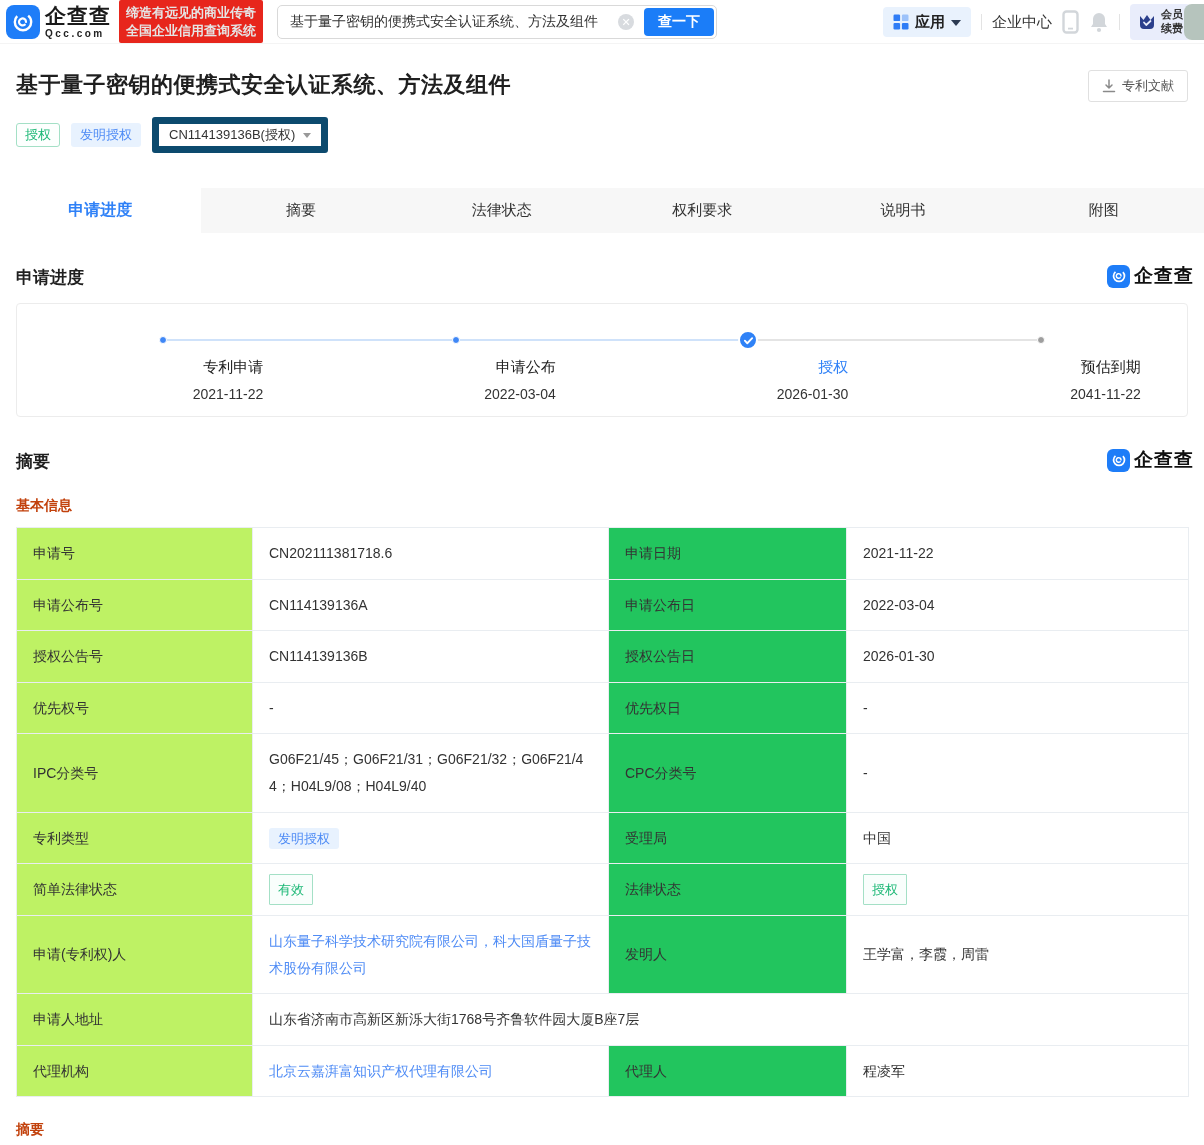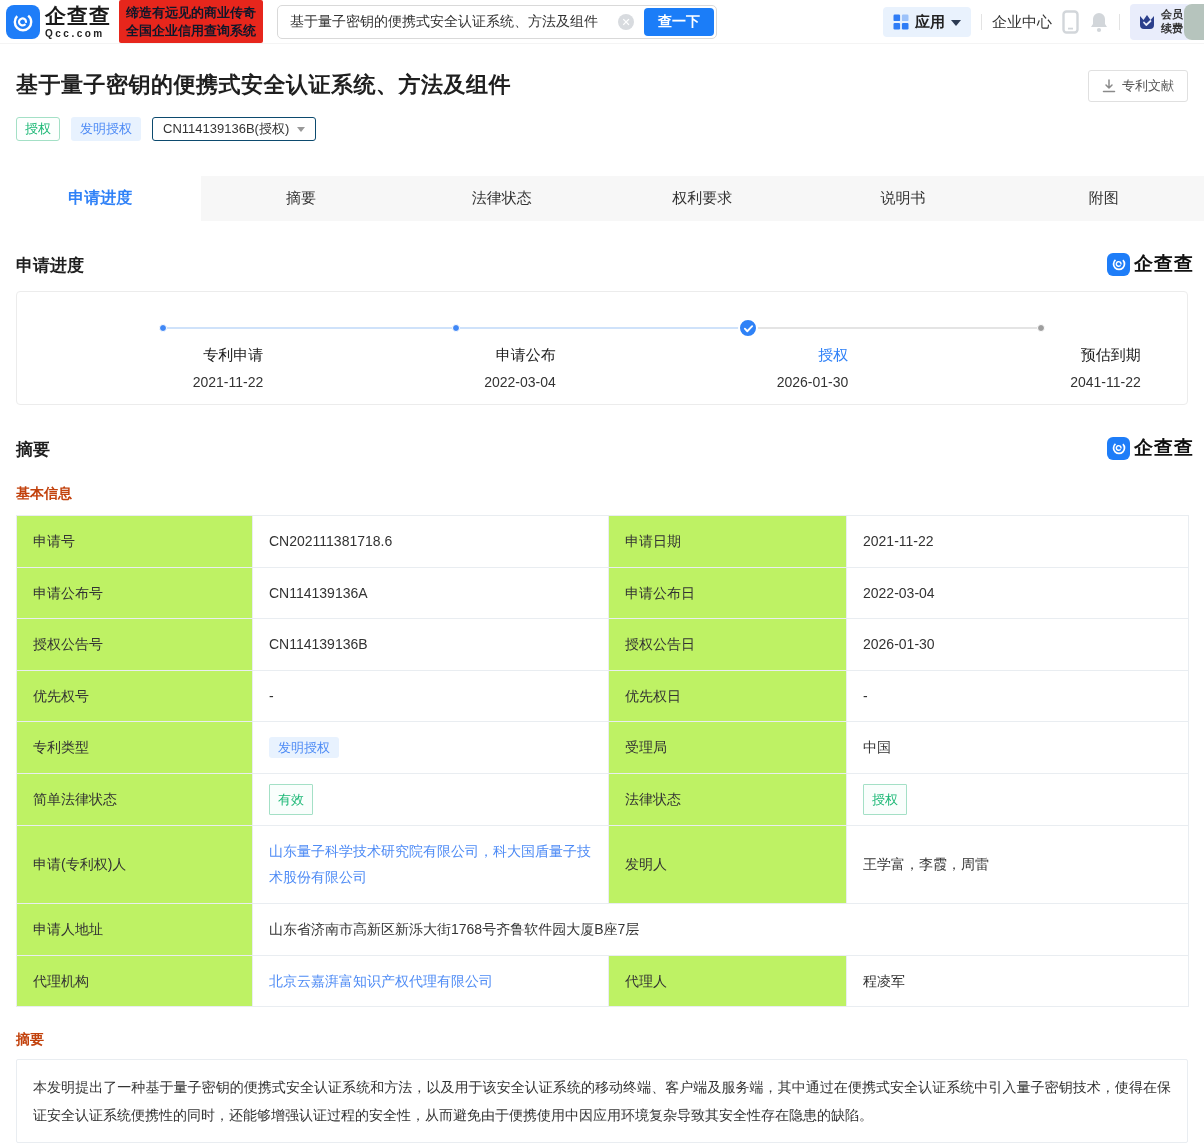--- a/index.html
+++ b/index.html
@@ -8,21 +8,21 @@
 
   
   .hdr { position:relative; height:44px; display:flex; align-items:center;
          padding-left:6px; border-bottom:1px solid #f4f4f4; }
   .logo-group { display:flex; align-items:center; cursor:pointer; }
   .logo-sq { width:34px; height:34px; border-radius:8px; background:#1e7df8;
              display:flex; align-items:center; justify-content:center; }
   .brand-txt { margin-left:5px; line-height:1; }
   .brand-cn { font-size:21px; font-weight:bold; color:#1a1a1a; letter-spacing:1px; }
   .brand-en { font-size:10px; color:#222; letter-spacing:2.5px; font-weight:bold; margin-top:3px; }
-  .slogan { margin-left:8px; background:#e7261c; color:#0f172a; font-size:13px; font-weight:bold;
+  .slogan { margin-left:8px; background:#e7261c; color:#e5e5e5; font-size:13px; font-weight:bold;
             line-height:1.35; padding:4px 7px; border-radius:2px; white-space:nowrap; }
   .searchbox { position:relative; margin-left:14px; width:440px; height:34px;
                border:1px solid #d9d9d9; border-radius:5px; display:flex; align-items:center; }
   .searchbox input { border:none; outline:none; flex:1; height:100%; padding:0 12px;
                      font-size:14px; color:#333; background:transparent;
                      font-family:"Liberation Sans","DejaVu Sans",sans-serif; }
   .clear-ic { width:16px; height:16px; border-radius:50%; background:#d9dcе0; background:#d8dbdf;
               color:#fff; font-size:11px; line-height:16px; text-align:center; cursor:pointer;
               margin-right:8px; flex:0 0 auto; }
   .go-btn { flex:0 0 auto; margin:2px; height:28px; padding:0 14px; background:#1b7df8; color:#fff;
@@ -46,21 +46,21 @@
   .titlebar { padding:26px 16px 0 16px; }
   .title-row { display:flex; justify-content:space-between; align-items:flex-start; }
   h1 { font-size:22px; font-weight:bold; color:#1f1f1f; letter-spacing:0.5px; }
   .doc-btn { display:flex; align-items:center; gap:6px; border:1px solid #e0e0e0; background:#fff;
              border-radius:3px; height:32px; padding:0 13px; font-size:13px; color:#555;
              cursor:pointer; font-family:inherit; margin-right:0; }
   .tag-row { display:flex; align-items:center; gap:11px; margin-top:15px; }
   .tag-green { font-size:13px; color:#1db876; border:1px solid #a4e0c6; background:#fdfffe;
                border-radius:3px; padding:2px 8px; }
   .tag-blue { font-size:13px; color:#4e8bf5; background:#e8f2fe; border-radius:3px; padding:3px 9px; }
-  .pat-select { display:flex; align-items:center; gap:8px; border:1px solid #0c4a6e; border-radius:3px;
+  .pat-select { display:flex; align-items:center; gap:8px; border:7px solid #0c4a6e; border-radius:3px;
                 padding:2px 10px; font-size:13px; color:#333; cursor:pointer; }
   .sel-caret { width:0; height:0; border-left:4px solid transparent; border-right:4px solid transparent;
                border-top:5px solid #999; }
 
   
   .tabs { display:flex; margin-top:35px; background:#f7f7f7; height:45px; }
   .tab { flex:1; display:flex; align-items:center; justify-content:center; font-size:15px;
          color:#333; cursor:pointer; }
   .tab.active { background:#fff; color:#2f81f7; font-weight:bold; font-size:16px; }
 
@@ -89,21 +89,21 @@
   .tl-label.cur { color:#2f81f7; }
   .tl-date { font-size:14px; color:#333; margin-top:9px; }
   .tl-node.n3 .tl-label { margin-top:8px; }
 
   
   .sub-hd { margin:22px 16px 0 16px; font-size:14px; font-weight:600; color:#c2410c; }
   table.info { border-collapse:collapse; table-layout:fixed; width:1172px; margin:12px 16px 0 16px; }
   table.info td { border:1px solid #e9edf1; font-size:14px; color:#333; padding:12px 16px;
                   vertical-align:middle; line-height:1.9; word-break:break-all; }
   td.lbl { background:#bef264; width:236px; }
-  td.lbl2 { background:#bef264; width:238px; }
+  td.lbl2 { background:#22c55e; width:238px; }
   td.val1 { width:356px; }
   a.blu { color:#4e8bf5; text-decoration:none; cursor:pointer; }
   .cell-tag-blue { font-size:13px; color:#4e8bf5; background:#e8f2fe; border-radius:3px; padding:3px 9px; }
   .cell-tag-green { font-size:13px; color:#1db876; border:1px solid #a4e0c6; background:#f9fefc;
                     border-radius:1px; padding:7px 8px;text-align:center; }
 
   
   .abs-box { margin:10px 16px 0 16px; border:1px solid #e9edf1; border-radius:2px;
              padding:13px 16px; font-size:14px; color:#333; line-height:2.0; text-align:justify; }
 </style>
@@ -289,20 +289,26 @@
     <td class="lbl2">授权公告日</td>
     <td>2026-01-30</td>
   </tr>
   <tr>
     <td class="lbl">优先权号</td>
     <td>-</td>
     <td class="lbl2">优先权日</td>
     <td>-</td>
   </tr>
   <tr>
+    <td class="lbl">IPC分类号</td>
+    <td>G06F21/45；G06F21/31；G06F21/32；G06F21/44；H04L9/08；H04L9/40</td>
+    <td class="lbl2">CPC分类号</td>
+    <td>-</td>
+  </tr>
+  <tr>
     <td class="lbl">专利类型</td>
     <td>
       <span class="cell-tag-blue">发明授权</span>
     </td>
     <td class="lbl2">受理局</td>
     <td>中国</td>
   </tr>
   <tr>
     <td class="lbl">简单法律状态</td>
     <td>

